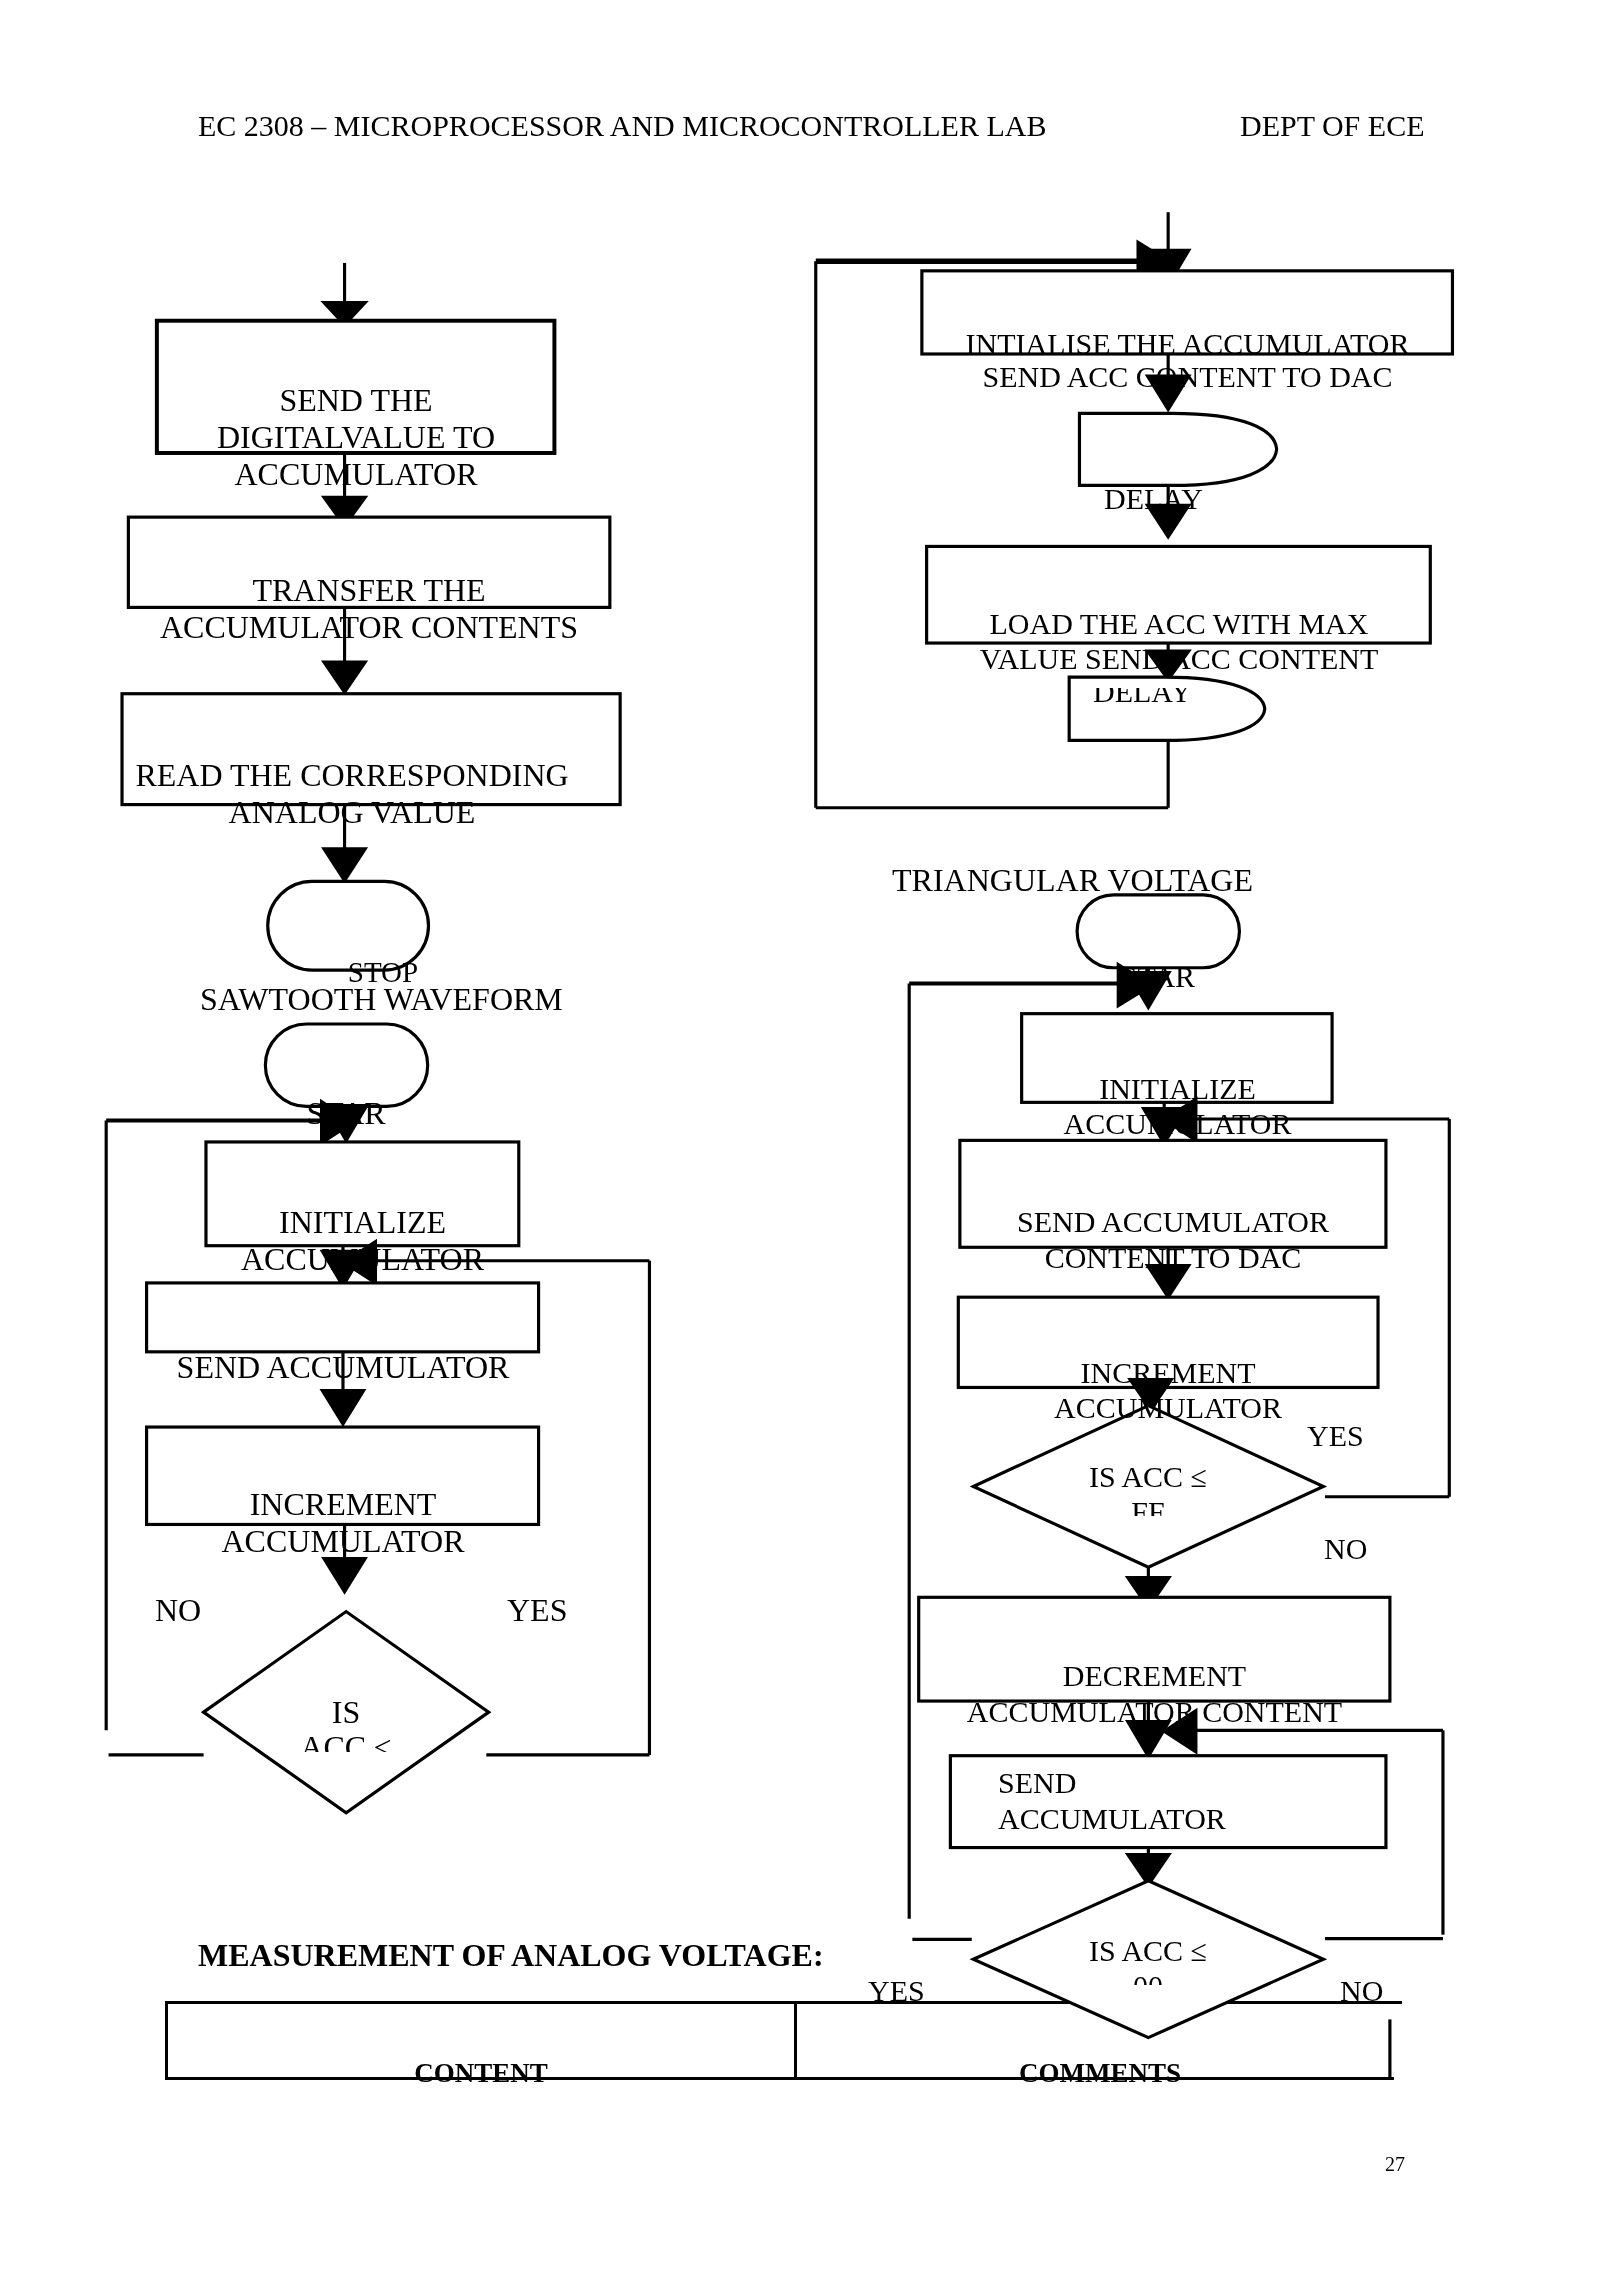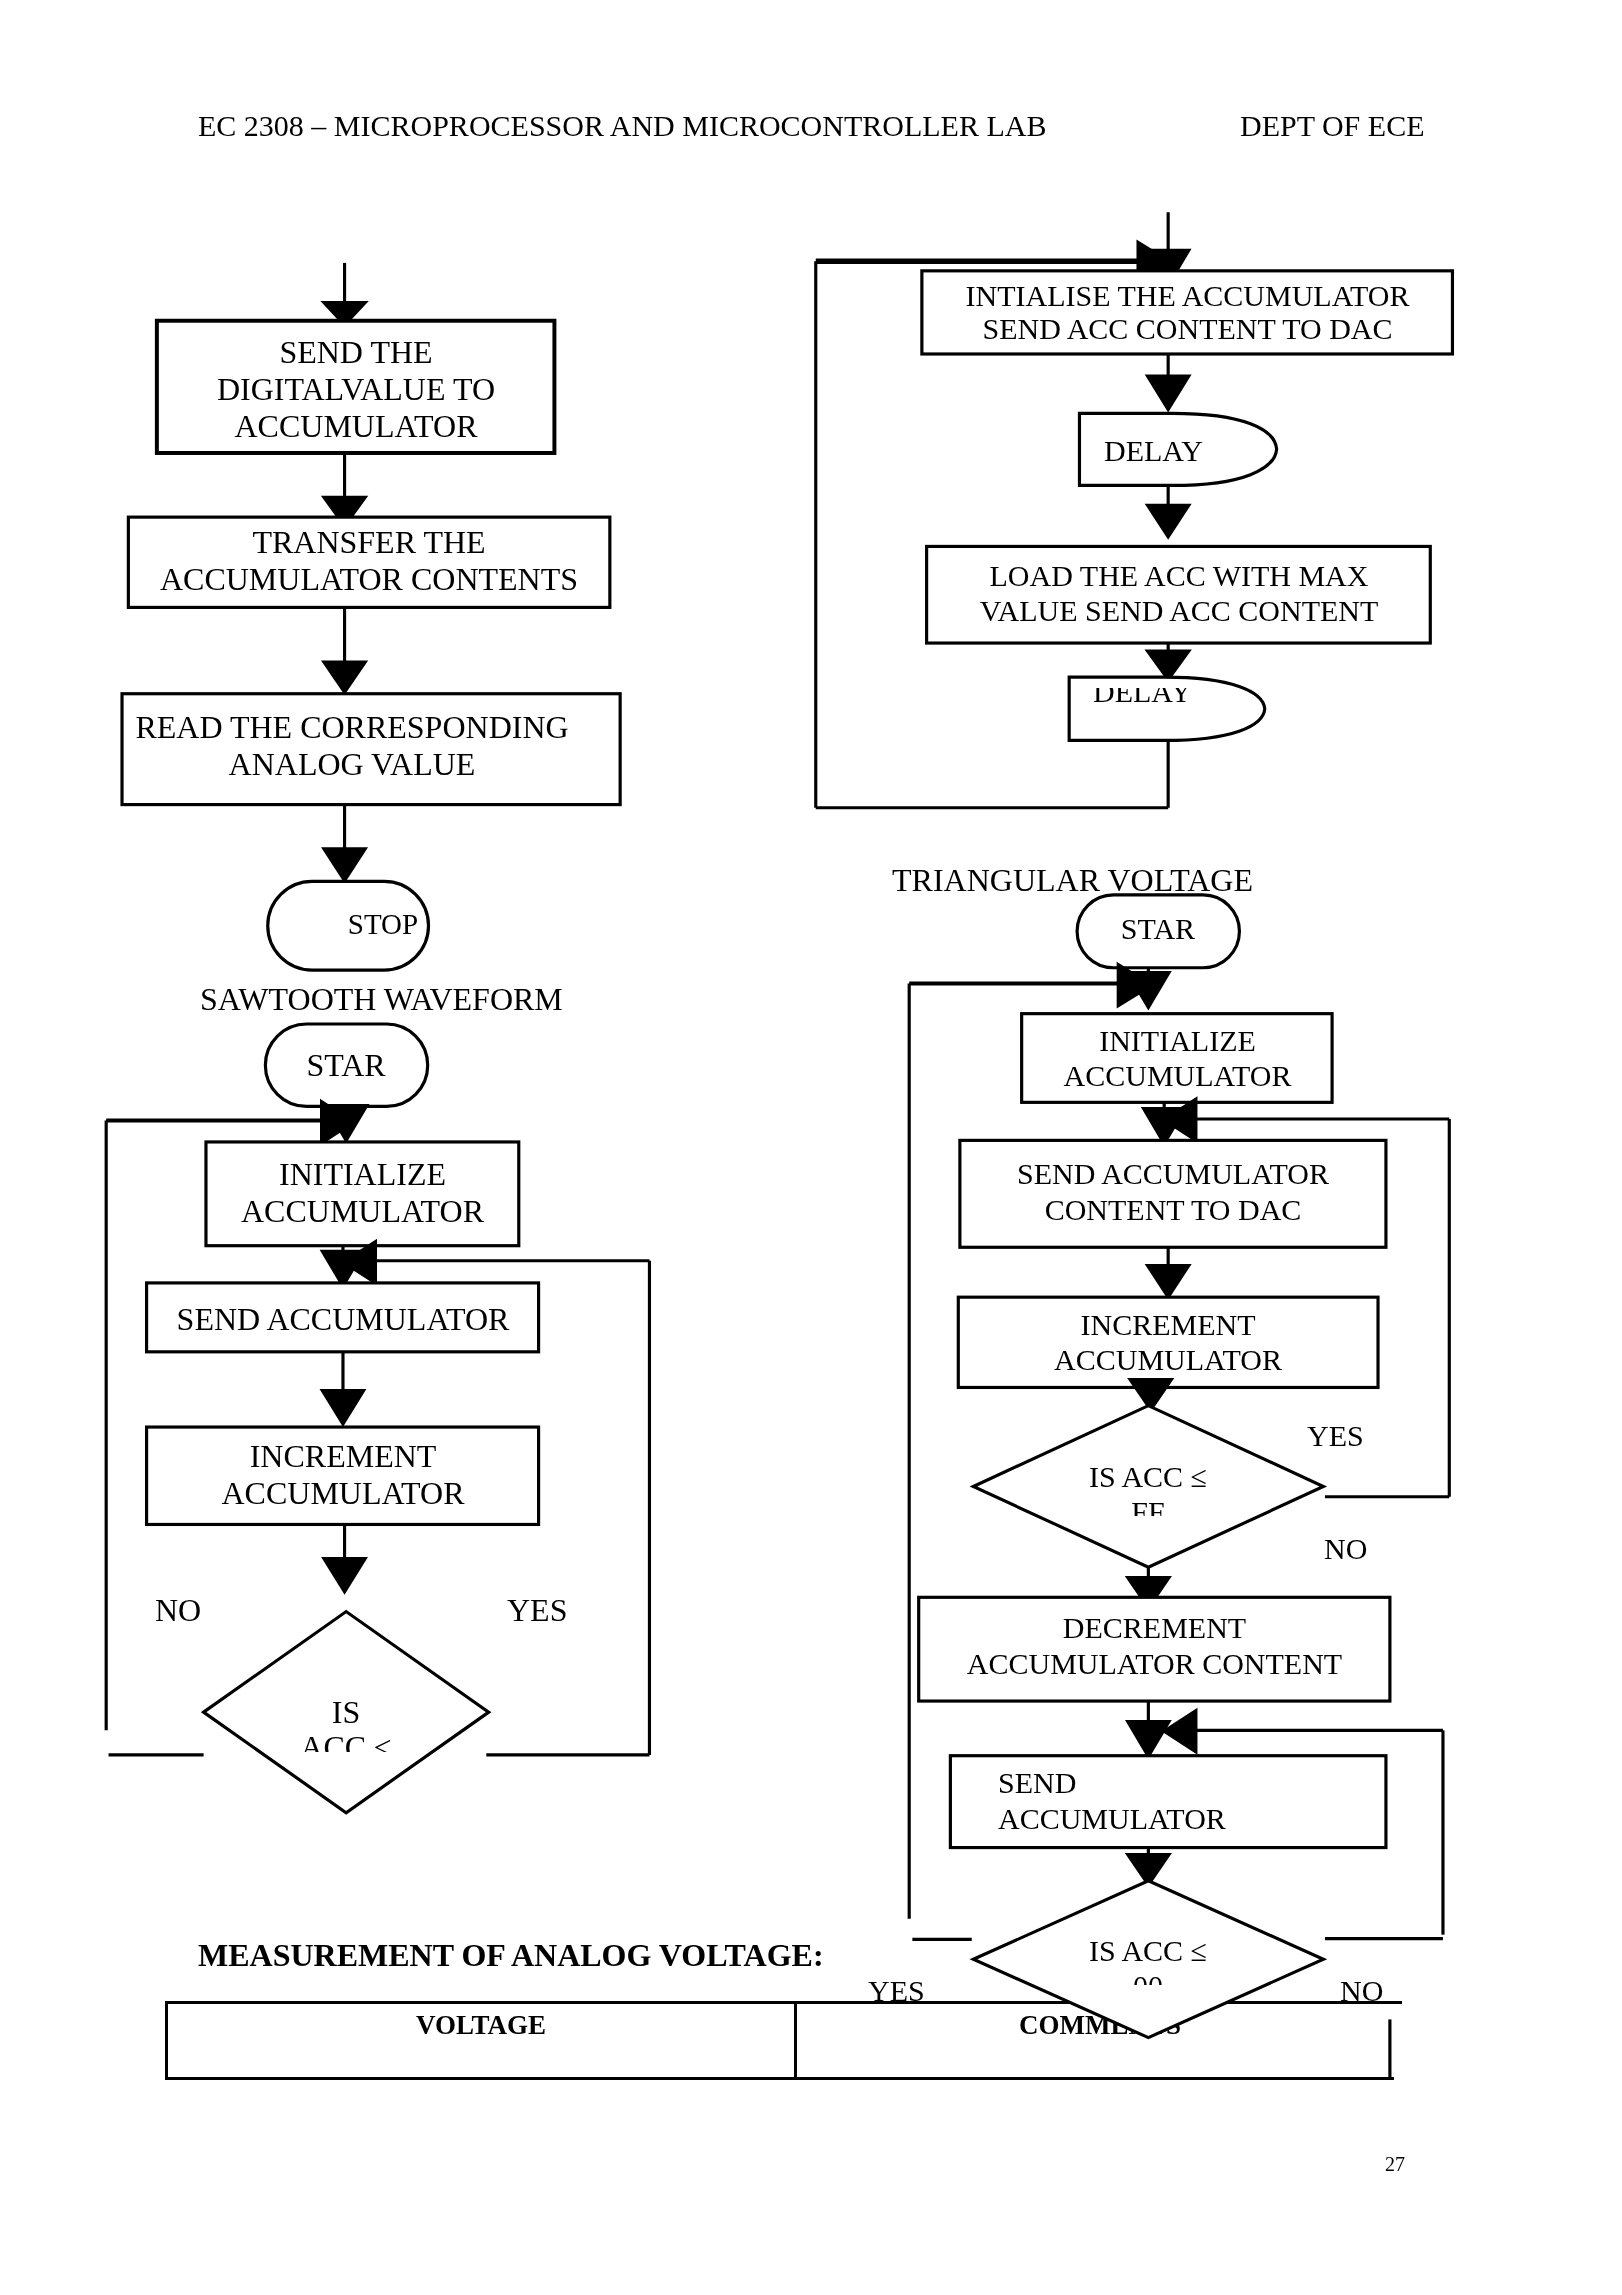--- a/index.html
+++ b/index.html
@@ -3,38 +3,38 @@
 <meta charset="utf-8">
 <style>
   html,body{margin:0;padding:0;background:#e8e8e8;}
   .page{position:relative;width:1622px;height:2295px;background:#ffffff;
         font-family:"Liberation Serif", serif;color:#000;overflow:hidden;}
   .layer{position:absolute;left:0;top:0;width:100%;height:100%;}
   .tbl{z-index:1;}
   .svgl{z-index:2;}
   .txtl{z-index:3;pointer-events:none;}
   .txt{position:absolute;white-space:pre-line;line-height:1.15;}
-  .c{text-align:center;}
+  .c{text-align:center;margin-top:48px;}
   .b{font-weight:bold;}
   .clip{position:absolute;overflow:hidden;}
   .clip .inner{position:absolute;left:0;top:0;width:100%;text-align:center;white-space:pre-line;}
   .bline{position:absolute;background:#000;}
   svg line, svg rect, svg path, svg polygon{stroke:#000;}
 </style>
 </head>
 <body>
 
 <div class="page">
 
   <div class="layer tbl">
     <div class="bline" style="left:165px;top:2001px;width:1237px;height:3.2px;"></div>
     <div class="bline" style="left:165px;top:2001px;width:3.2px;height:79px;"></div>
     <div class="bline" style="left:794px;top:2001px;width:3.2px;height:79px;"></div>
     <div class="bline" style="left:165px;top:2077px;width:1229px;height:3.2px;"></div>
-    <div class="txt c b" style="left:168px;top:2010px;width:626px;font-size:27px;">VOLTAGE</div>
+    <div class="txt c b" style="left:168px;top:2010px;width:626px;font-size:27px;">CONTENT</div>
     <div class="txt c b" style="left:798px;top:2010px;width:604px;font-size:27px;">COMMENTS</div>
   </div>
 
   <svg class="layer svgl" width="1622" height="2295" viewBox="0 0 2048 2898" fill="none" stroke-width="4">
 
     <line x1="435" y1="332" x2="435" y2="384"></line>
     <polygon points="409,382 461,382 435,410" fill="#000"></polygon>
     <rect x="198" y="405" width="502" height="167" fill="#fff" stroke-width="5"></rect>
     <line x1="435" y1="572" x2="435" y2="630"></line>
     <polygon points="409,628 461,628 435,664" fill="#000"></polygon>

